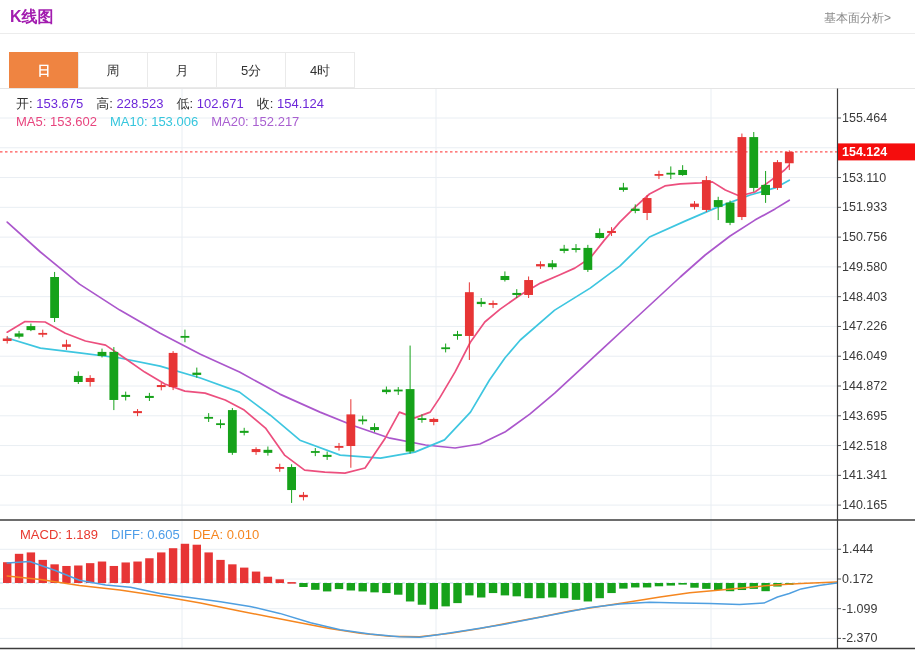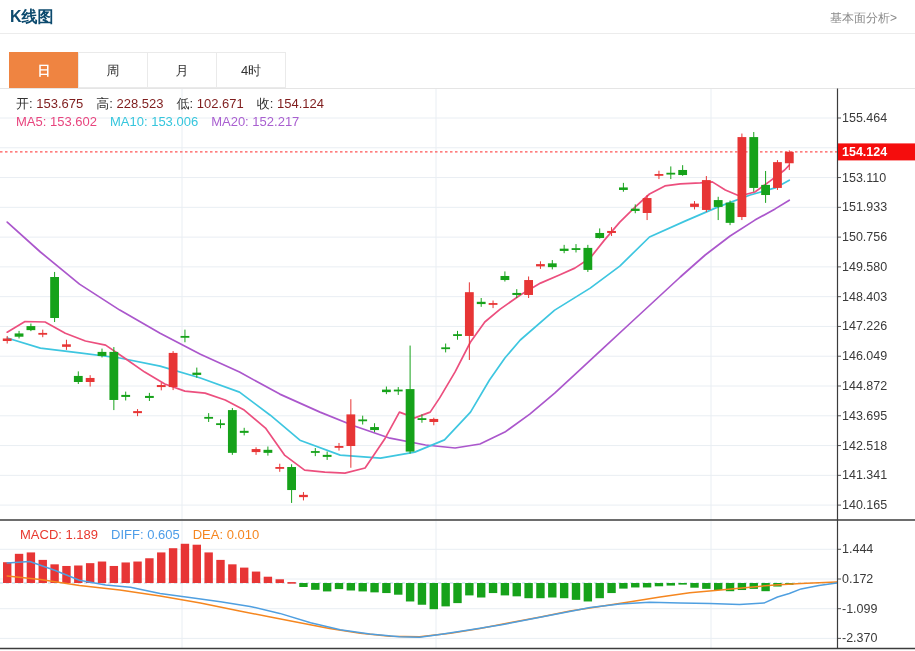--- a/index.html
+++ b/index.html
@@ -1,44 +1,45 @@
 <!DOCTYPE html>
 <html><head>
 <meta charset="utf-8">
 <style>
   html,body{margin:0;padding:0}
   body{width:915px;height:651px;position:relative;background:#fff;overflow:hidden;
        font-family:"Liberation Sans","DejaVu Sans",sans-serif;}
-  .page-title{position:absolute;left:10px;top:7px;font-size:16px;font-weight:bold;color:#0c4a6e}
-  .analysis-link{position:absolute;right:18px;top:10px;font-size:12px;color:#8a8a8a;cursor:pointer}
+  .page-title{position:absolute;left:10px;top:7px;font-size:16px;font-weight:bold;color:#a21caf}
+  .analysis-link{position:absolute;right:24px;top:10px;font-size:12px;color:#8a8a8a;cursor:pointer}
   .header-divider{position:absolute;left:0;top:33px;width:915px;height:1px;background:#ececec}
   .tabs{position:absolute;left:10px;top:52px;display:flex;z-index:5}
   .tab{width:70px;height:36px;line-height:36px;text-align:center;font-size:13px;color:#333;
        background:#fff;border:1px solid #eaeaea;margin-left:-1px;cursor:pointer;box-sizing:border-box}
   .tab.active{background:#ef8441;border-color:#ef8441;color:#fff;font-weight:bold}
   .legend{position:absolute;font-size:13px;white-space:nowrap;z-index:4}
   .legend .pair{margin-right:13px}
   .legend .lbl{color:#333}
   #ohlc-row{left:16px;top:95px}
-  #ohlc-row .val{color:#7f1d1d}
+  #ohlc-row .val{color:#6d28d9}
   #ma-row{left:16px;top:114px}
   #macd-row{left:20px;top:527px}
   #chart-svg{position:absolute;left:0;top:0;z-index:1}
 </style>
 </head>
 <body>
 
 <div class="page-title">K线图</div>
 <div class="analysis-link">基本面分析&gt;</div>
 <div class="header-divider"></div>
 
 <div class="tabs" id="tabs">
     <div class="tab active">日</div>
     <div class="tab">周</div>
     <div class="tab">月</div>
+    <div class="tab">5分</div>
     <div class="tab">4时</div>
   </div>
 
 <svg id="chart-svg" width="915" height="651">
     <g>
       <line x1="0" y1="118" x2="837.5" y2="118" stroke="#e9eef3" stroke-width="1"></line>
       <line x1="837.5" y1="118" x2="841" y2="118" stroke="#555" stroke-width="1"></line>
       <text x="842" y="122" font-size="12.5" fill="#3a3a3a">155.464</text>
       <line x1="0" y1="147.78081573959062" x2="837.5" y2="147.78081573959062" stroke="#e9eef3" stroke-width="1"></line>
       <line x1="0" y1="177.56163147918124" x2="837.5" y2="177.56163147918124" stroke="#e9eef3" stroke-width="1"></line>

